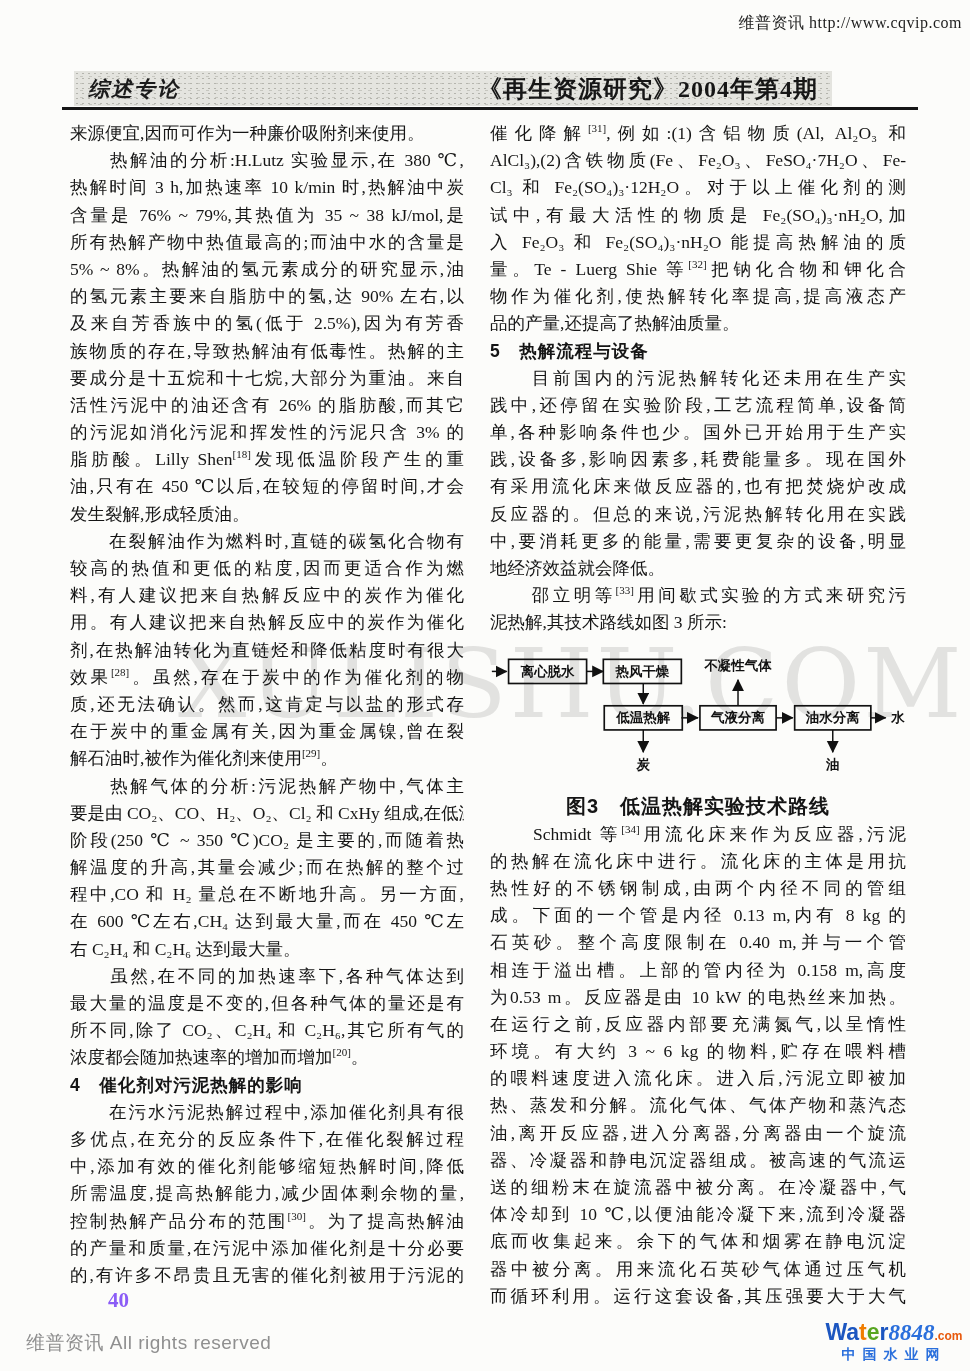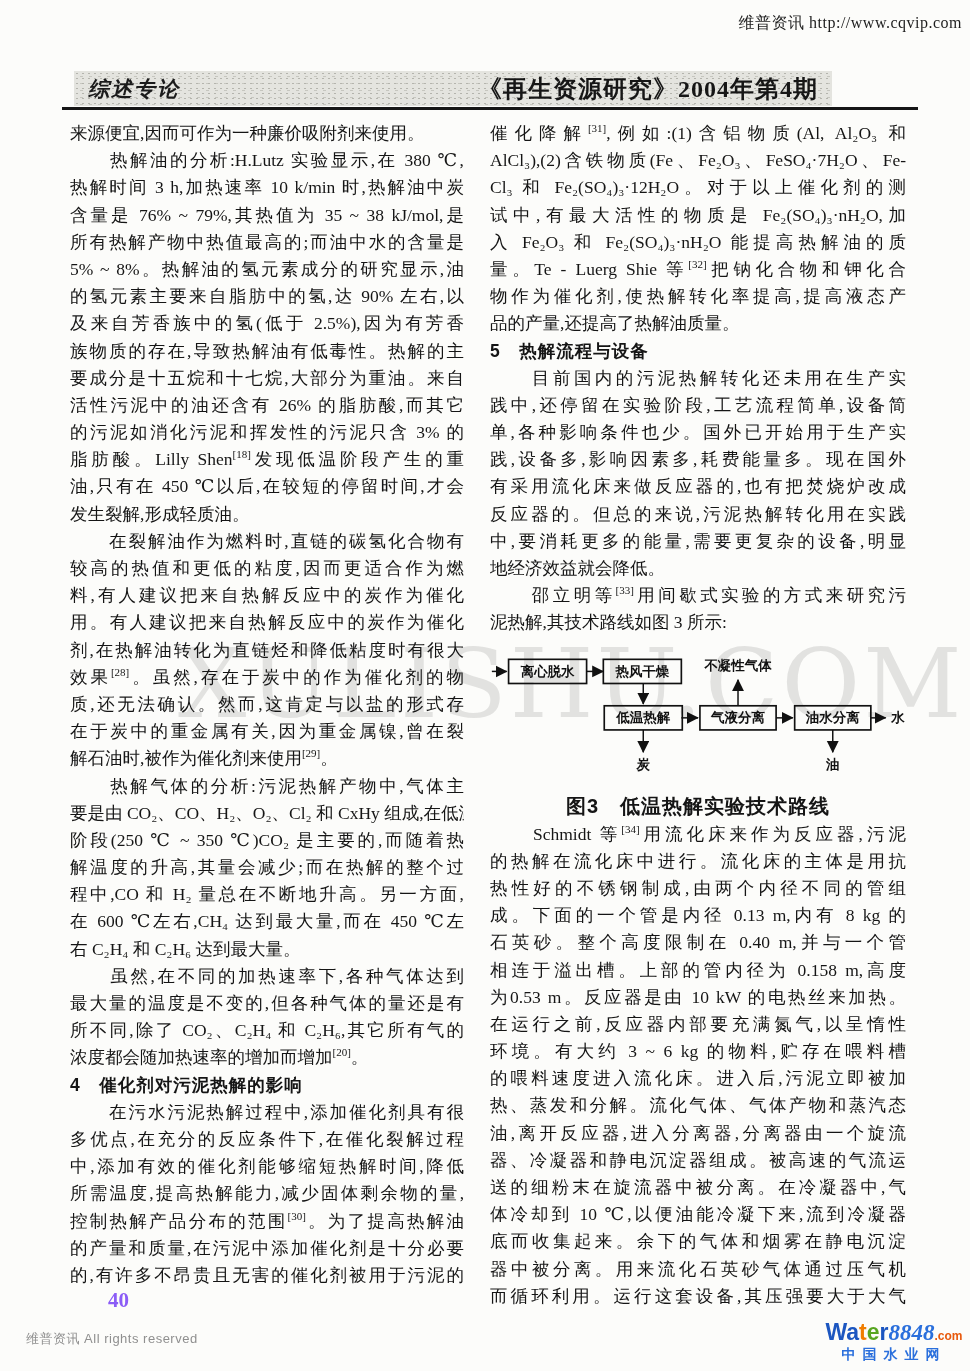--- a/index.html
+++ b/index.html
@@ -52,21 +52,21 @@
   }
   .watermark{
     position:absolute;left:178px;top:636px;font-size:96px;line-height:1;
     color:rgba(70,70,70,0.14);letter-spacing:3px;white-space:nowrap;
     font-family:"DejaVu Serif","Liberation Serif",serif;pointer-events:none;
   }
   .page-number{
     position:absolute;left:88px;top:1288px;font-size:21px;font-weight:bold;color:#8b5cf6;margin-left:20px;
   }
   .footer-copyright{
-    position:absolute;left:26px;top:1330px;font-size:13px;color:#8f8f8f;
+    position:absolute;left:26px;top:1330px;font-size:19px;color:#8f8f8f;
     font-family:"Liberation Sans","DejaVu Sans",sans-serif;letter-spacing:0.5px;
   }
   .logo{position:absolute;right:6px;top:1320px;width:140px;text-align:center;line-height:1.1;}
   .logo-main{font-family:"Liberation Sans","DejaVu Sans",sans-serif;font-weight:bold;font-size:23px;white-space:nowrap;}
   .logo-main .logo-small{font-size:12px;vertical-align:baseline;}
   .logo-sub{font-size:14px;font-weight:bold;letter-spacing:7px;margin-top:2px;white-space:nowrap;}
 </style>
 </head>
 <body>
 

